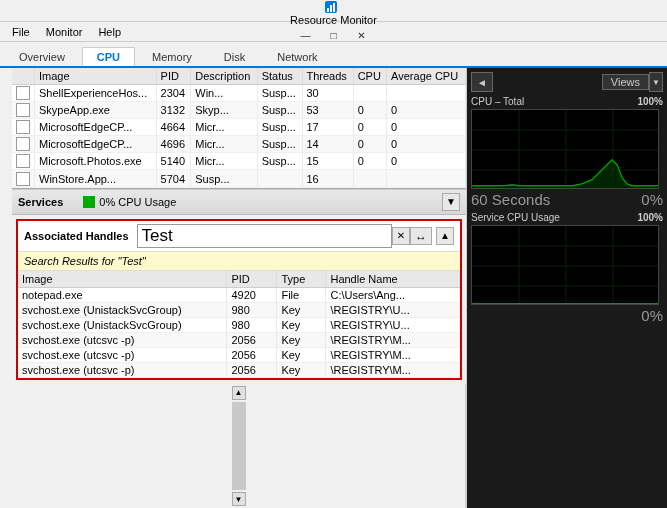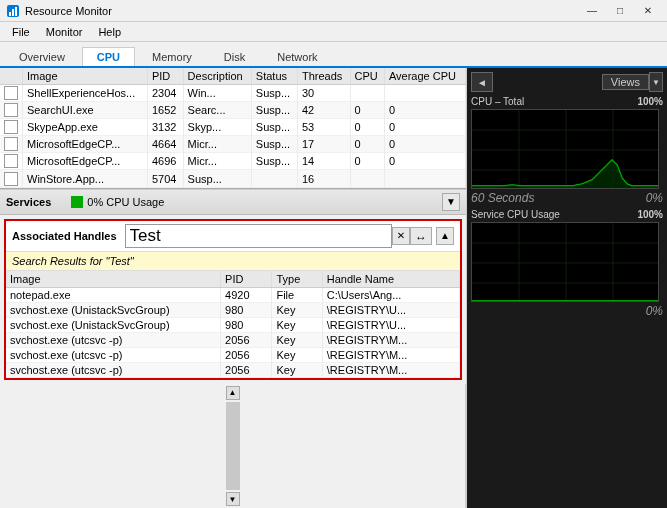--- a/index.html
+++ b/index.html
@@ -12,20 +12,21 @@
       overflow: hidden;
     }
     
     .title-bar {
       background: #f0f0f0;
       height: 22px;
       display: flex;
       align-items: center;
       padding: 0 6px;
       border-bottom: 1px solid #ccc;
+      flex-direction: column;
     }
     .title-bar-icon {
       width: 14px;
       height: 14px;
       margin-right: 5px;
     }
     .title-bar-text {
       flex: 1;
       font-size: 11px;
       color: #000;
@@ -83,20 +84,21 @@
     .tab.active {
       background: #fff;
       border-color: #ccc;
       color: #0078d7;
       font-weight: 600;
     }
     
     .main-layout {
       display: flex;
       height: calc(508px - 22px - 20px - 26px);
+      padding-left: 12px;
     }
     
     .left-panel {
       flex: 1;
       display: flex;
       flex-direction: column;
       overflow: hidden;
       border-right: 1px solid #ccc;
     }
     
@@ -316,22 +318,21 @@
       position: relative;
       overflow: hidden;
     }
     .chart-bottom-row {
       display: flex;
       justify-content: space-between;
       margin-top: 2px;
     }
     .chart-bottom-label {
       color: #999;
-      font-size: 12px;
-      font-style: italic;
+      font-size: 15px;
     }
     
     ::-webkit-scrollbar { width: 8px; height: 8px; }
     ::-webkit-scrollbar-track { background: #f0f0f0; }
     ::-webkit-scrollbar-thumb { background: #c0c0c0; border: 1px solid #aaa; }
   </style>
 </head>
 <body>
 
 <div class="title-bar">
@@ -389,30 +390,20 @@
     <td>ShellExperienceHos...</td>
     <td>2304</td>
     <td>Win...</td>
     <td>Susp...</td>
     <td>30</td>
     <td></td>
     <td></td>
   </tr>
             <tr>
     <td class="checkbox-col"><span class="checkbox-cell"></span></td>
-    <td>SearchUI.exe</td>
-    <td>1652</td>
-    <td>Searc...</td>
-    <td>Susp...</td>
-    <td>42</td>
-    <td>0</td>
-    <td>0</td>
-  </tr>
-            <tr>
-    <td class="checkbox-col"><span class="checkbox-cell"></span></td>
     <td>SkypeApp.exe</td>
     <td>3132</td>
     <td>Skyp...</td>
     <td>Susp...</td>
     <td>53</td>
     <td>0</td>
     <td>0</td>
   </tr>
             <tr>
     <td class="checkbox-col"><span class="checkbox-cell"></span></td>
@@ -424,20 +415,30 @@
     <td>0</td>
     <td>0</td>
   </tr>
             <tr>
     <td class="checkbox-col"><span class="checkbox-cell"></span></td>
     <td>MicrosoftEdgeCP...</td>
     <td>4696</td>
     <td>Micr...</td>
     <td>Susp...</td>
     <td>14</td>
+    <td>0</td>
+    <td>0</td>
+  </tr>
+            <tr>
+    <td class="checkbox-col"><span class="checkbox-cell"></span></td>
+    <td>Microsoft.Photos.exe</td>
+    <td>5140</td>
+    <td>Micr...</td>
+    <td>Susp...</td>
+    <td>15</td>
     <td>0</td>
     <td>0</td>
   </tr>
             <tr>
     <td class="checkbox-col"><span class="checkbox-cell"></span></td>
     <td>WinStore.App...</td>
     <td>5704</td>
     <td>Susp...</td>
     <td></td>
     <td>16</td>

